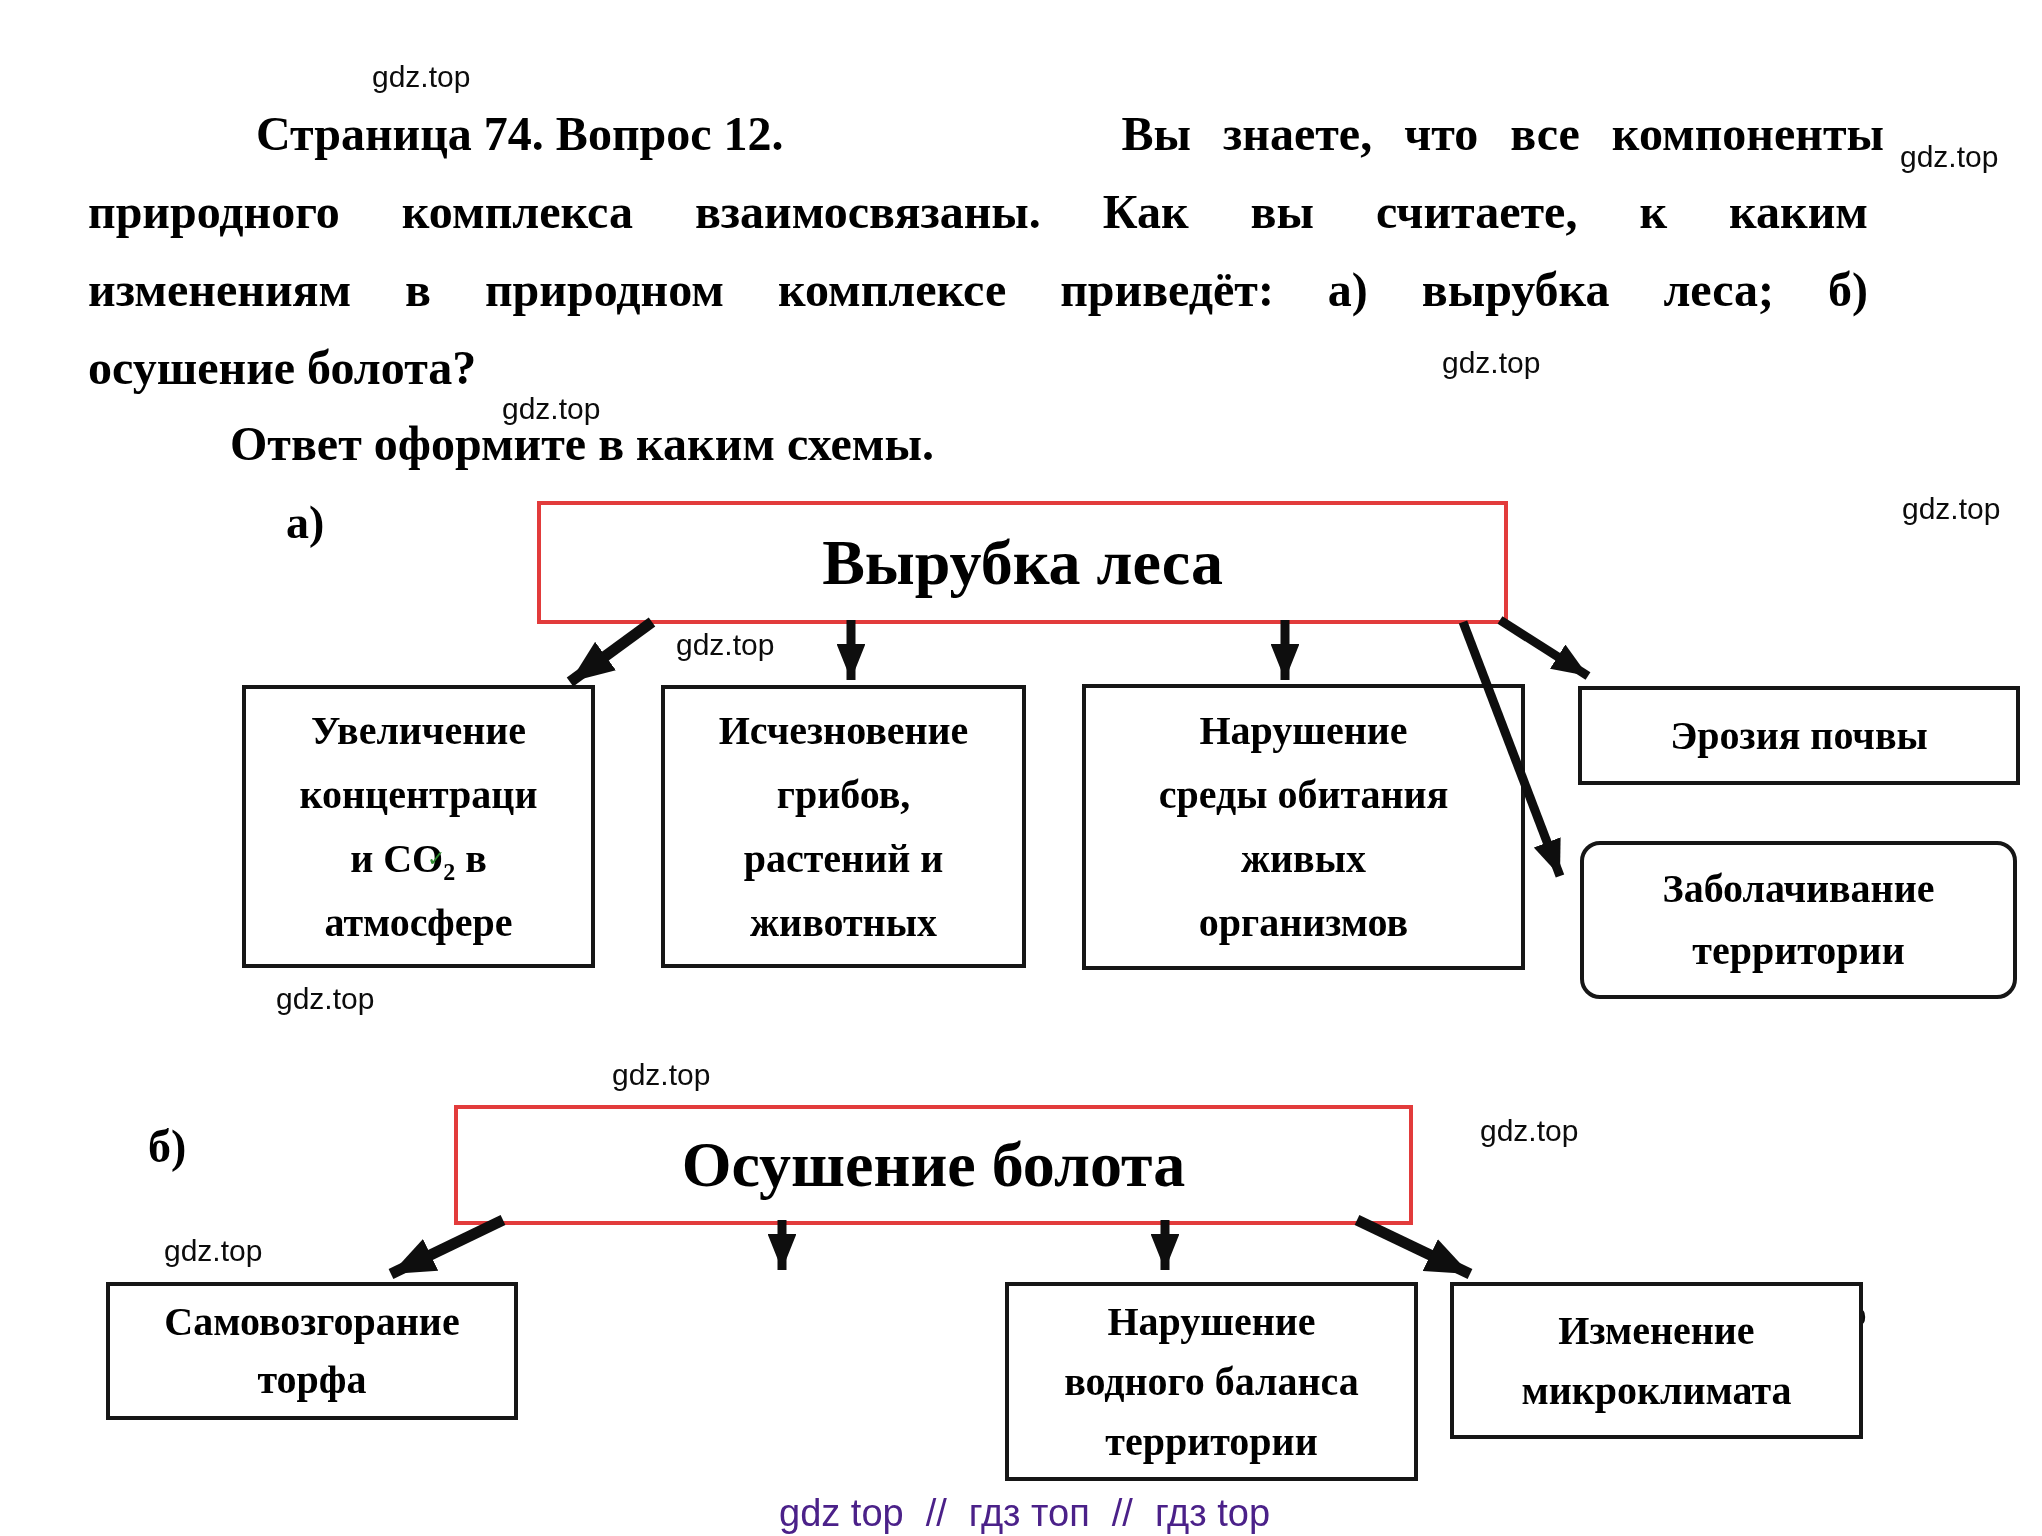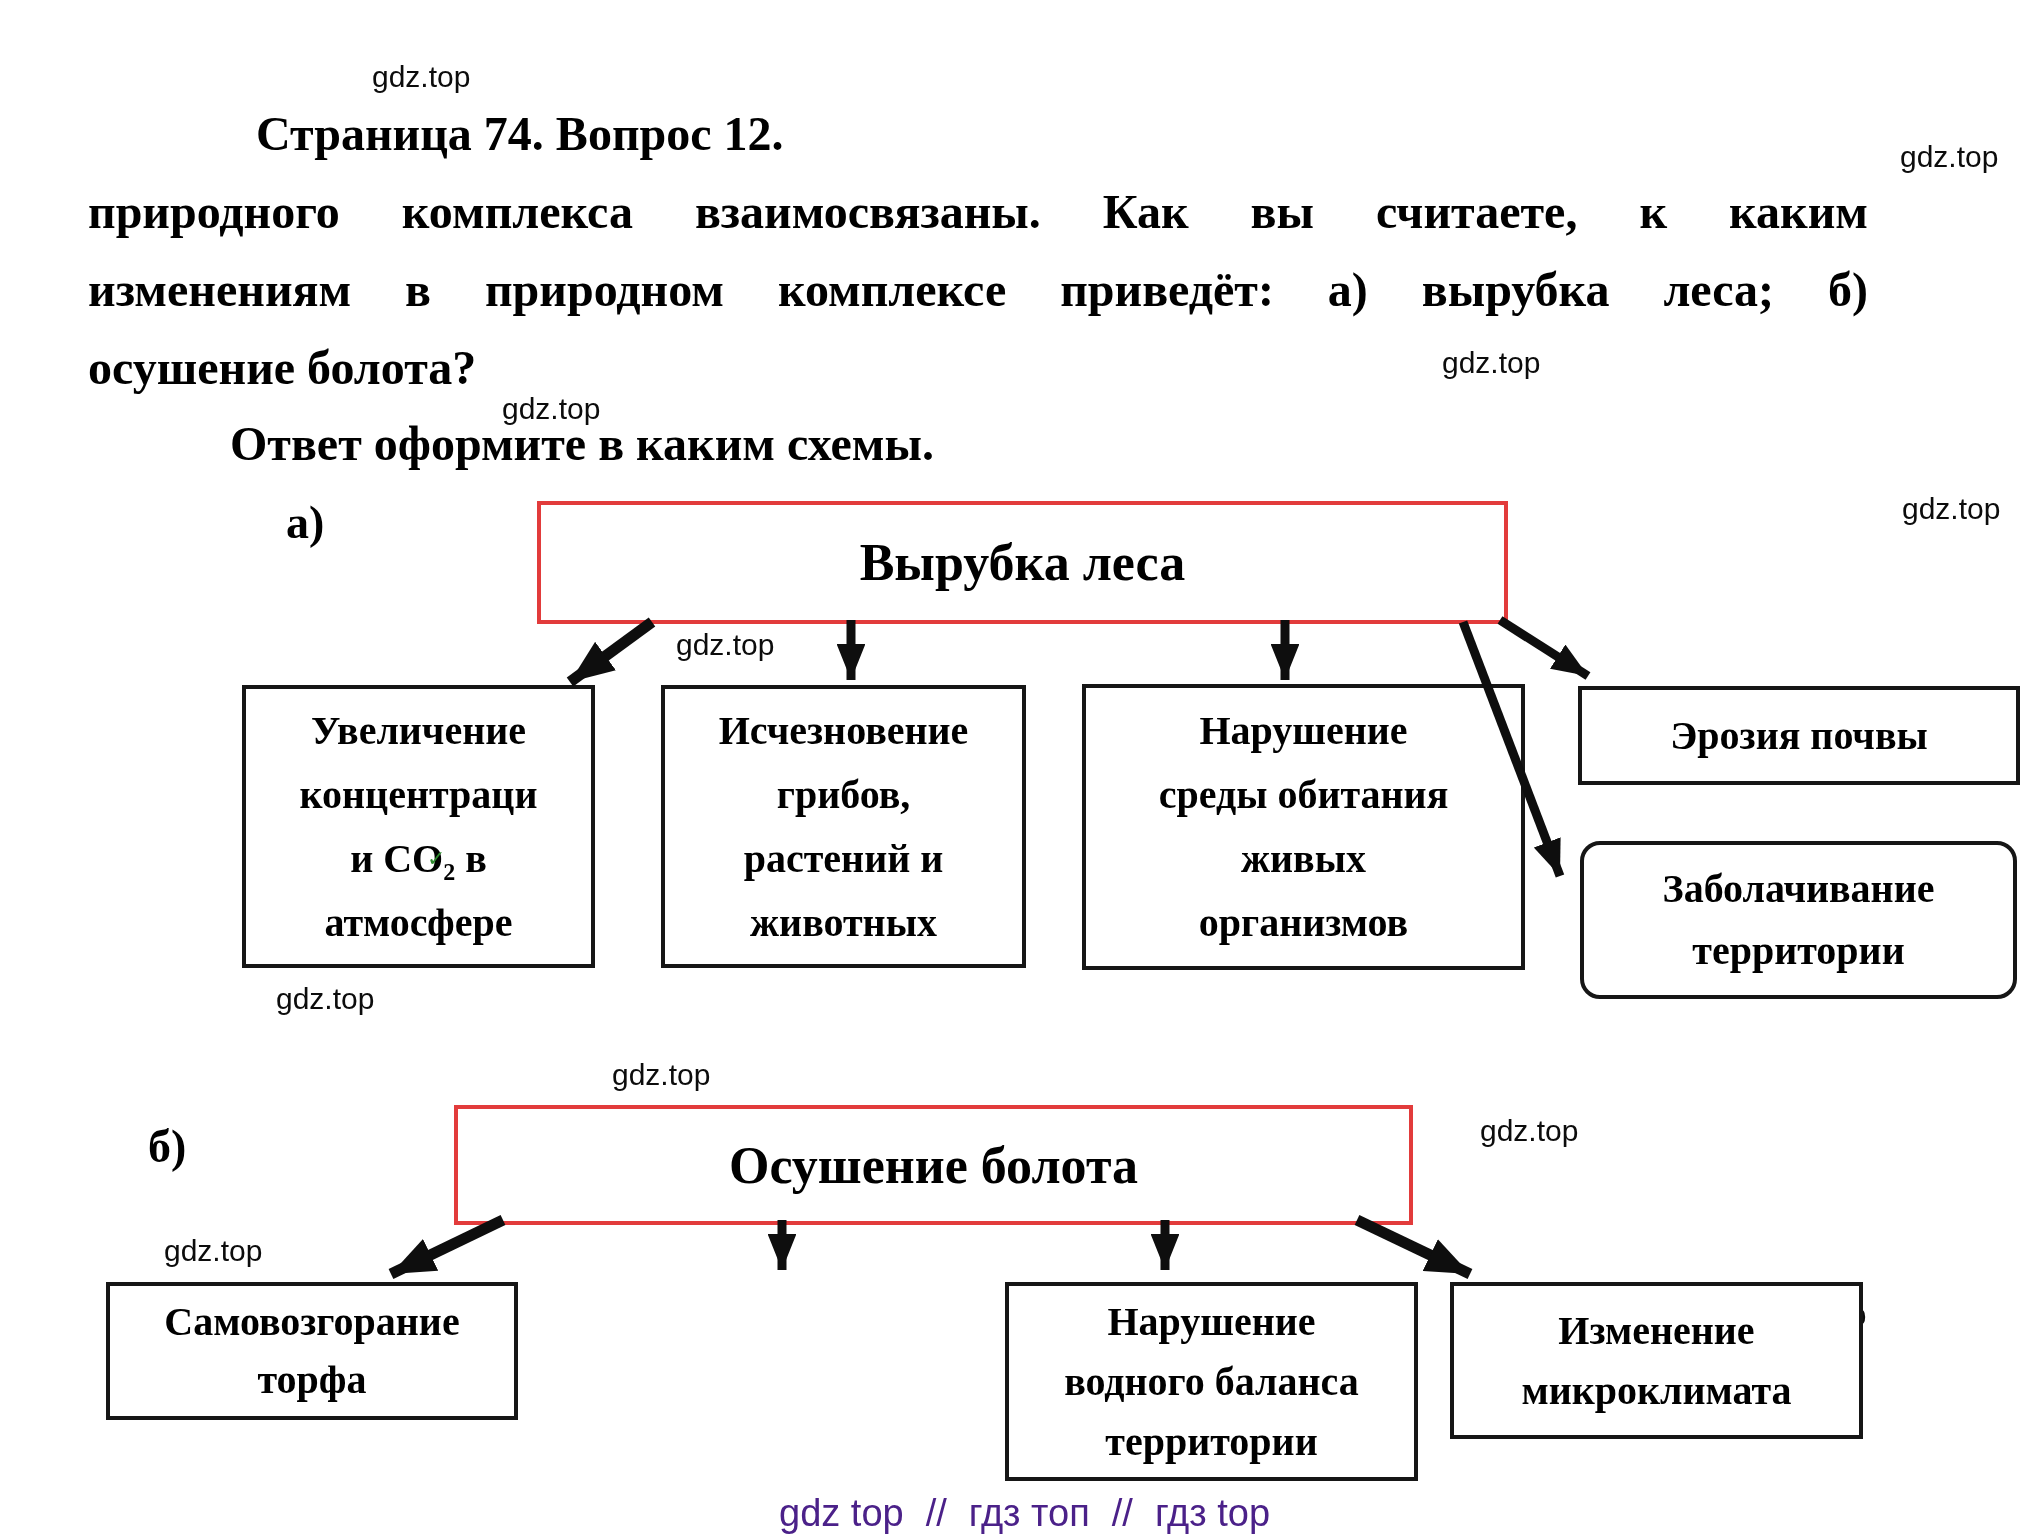--- a/index.html
+++ b/index.html
@@ -24,21 +24,21 @@
   .qline-flex{display:flex;justify-content:space-between;white-space:nowrap;}
   .stretch-words{word-spacing:20px;}
   .just{text-align:justify;text-align-last:justify;}
   .plain{white-space:nowrap;}
   .dlabel{
     position:absolute;font-size:46px;font-weight:bold;color:#000;
   }
   .rootbox{
     position:absolute;background:#ffffff;border:4px solid #e23b3b;
     display:flex;align-items:center;justify-content:center;
-    font-weight:bold;font-size:52px;color:#000;white-space:nowrap;
+    font-weight:bold;font-size:64px;color:#000;white-space:nowrap;
   }
   .flowbox{
     position:absolute;background:#ffffff;border:4px solid #161616;
     display:flex;align-items:center;justify-content:center;
     text-align:center;font-weight:bold;font-size:40px;color:#000;
     white-space:pre-line;
   }
   .arrows{position:absolute;left:0;top:0;pointer-events:none;}
   .footer{
     position:absolute;left:779px;top:1492px;display:flex;gap:22px;
@@ -64,20 +64,21 @@
   <div class="wm" style="left:1284px;top:558px;">gdz.top</div>
   <div class="wm" style="left:676px;top:628px;">gdz.top</div>
   <div class="wm" style="left:276px;top:982px;">gdz.top</div>
   <div class="wm" style="left:612px;top:1058px;">gdz.top</div>
   <div class="wm" style="left:1480px;top:1114px;">gdz.top</div>
   <div class="wm" style="left:164px;top:1234px;">gdz.top</div>
   <div class="wm" style="left:1768px;top:1298px;">gdz.top</div>
 
   <div class="qline qline-flex" style="top:104px;left:256px;width:1628px;gap:44px;">
     <span>Страница 74. Вопрос 12.</span>
+    <span class="stretch-words">Вы знаете, что все компоненты</span>
   </div>
   <div class="qline just" style="top:182px;">природного комплекса взаимосвязаны. Как вы считаете, к каким</div>
   <div class="qline plain" style="top:338px;">осушение болота?</div>
   <div class="qline just" style="top:260px;">изменениям в природном комплексе приведёт: а) вырубка леса; б)</div>
   <div class="qline plain" style="top:414px;left:230px;width:1600px;">Ответ оформите в каким схемы.</div>
 
   <div class="dlabel" style="left:286px;top:496px;">а)</div>
   <div class="rootbox" style="left:537px;top:501px;width:963px;height:115px;">Вырубка леса</div>
 
   <div class="flowbox" style="left:661px;top:685px;width:357px;height:275px;line-height:64px;">Исчезновение

